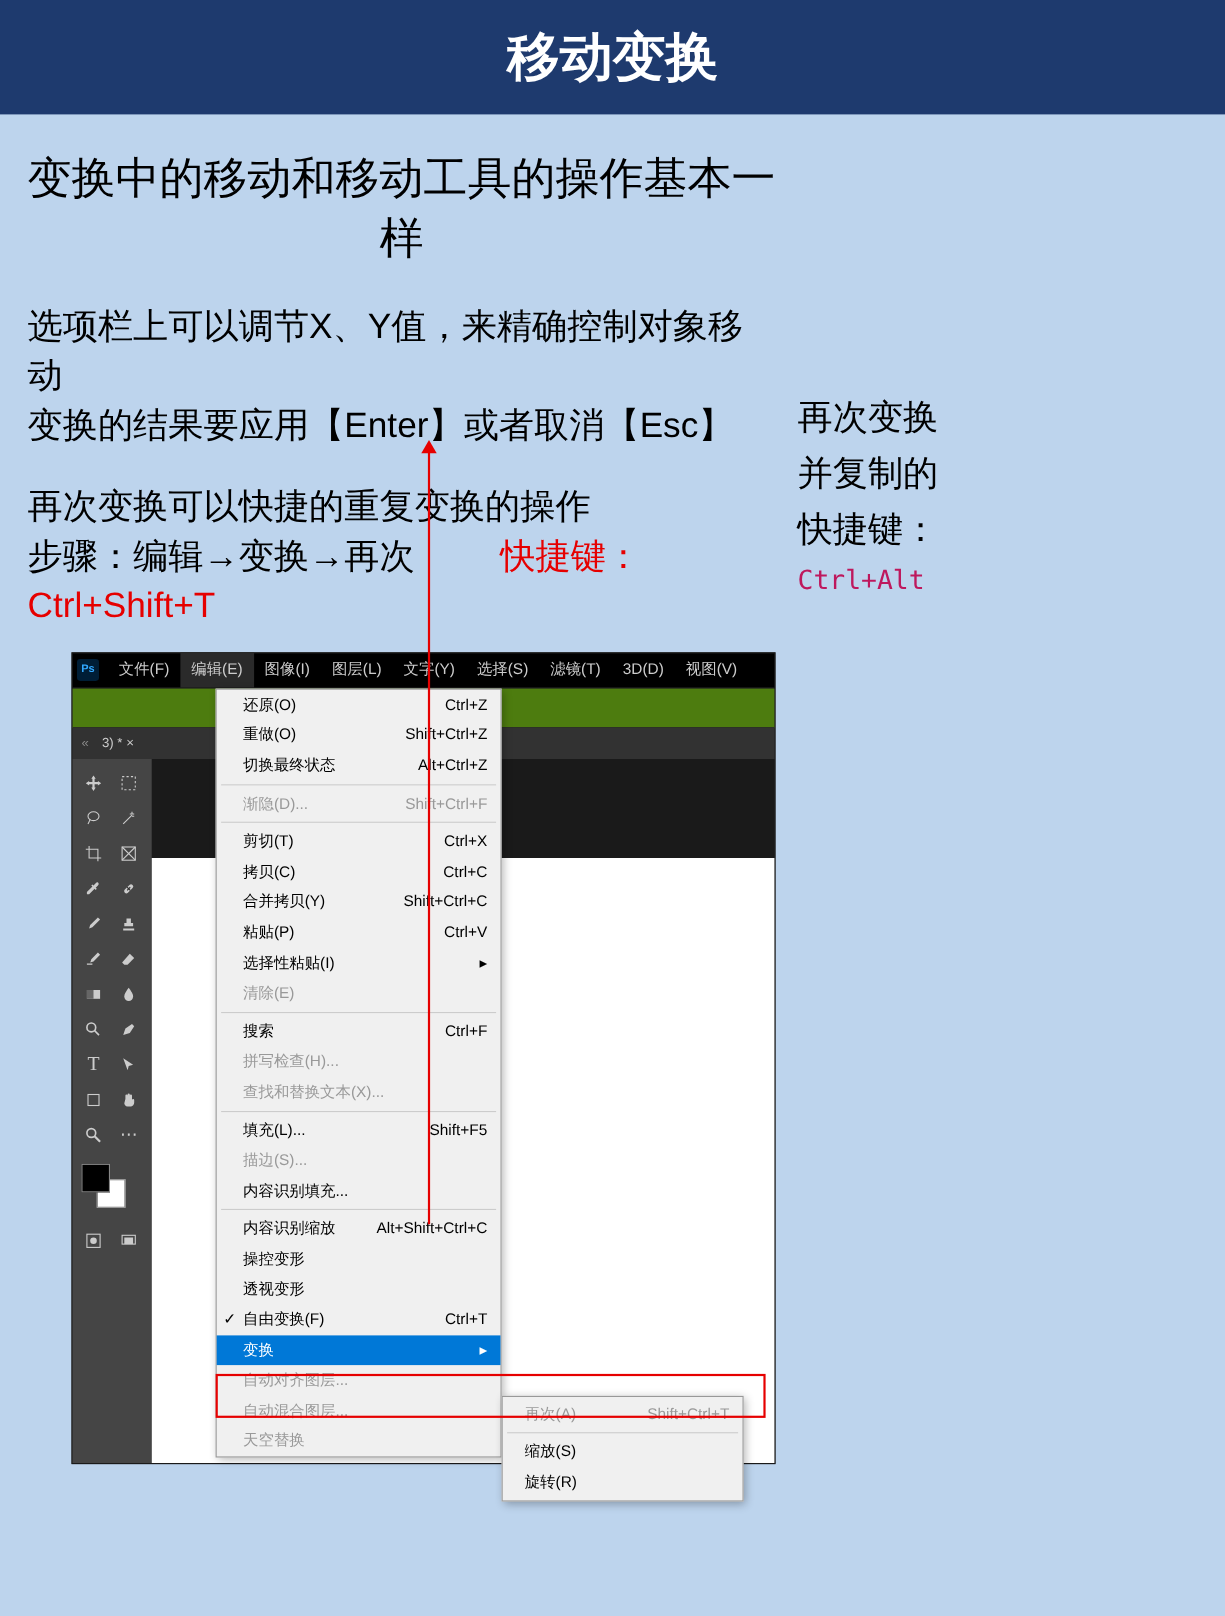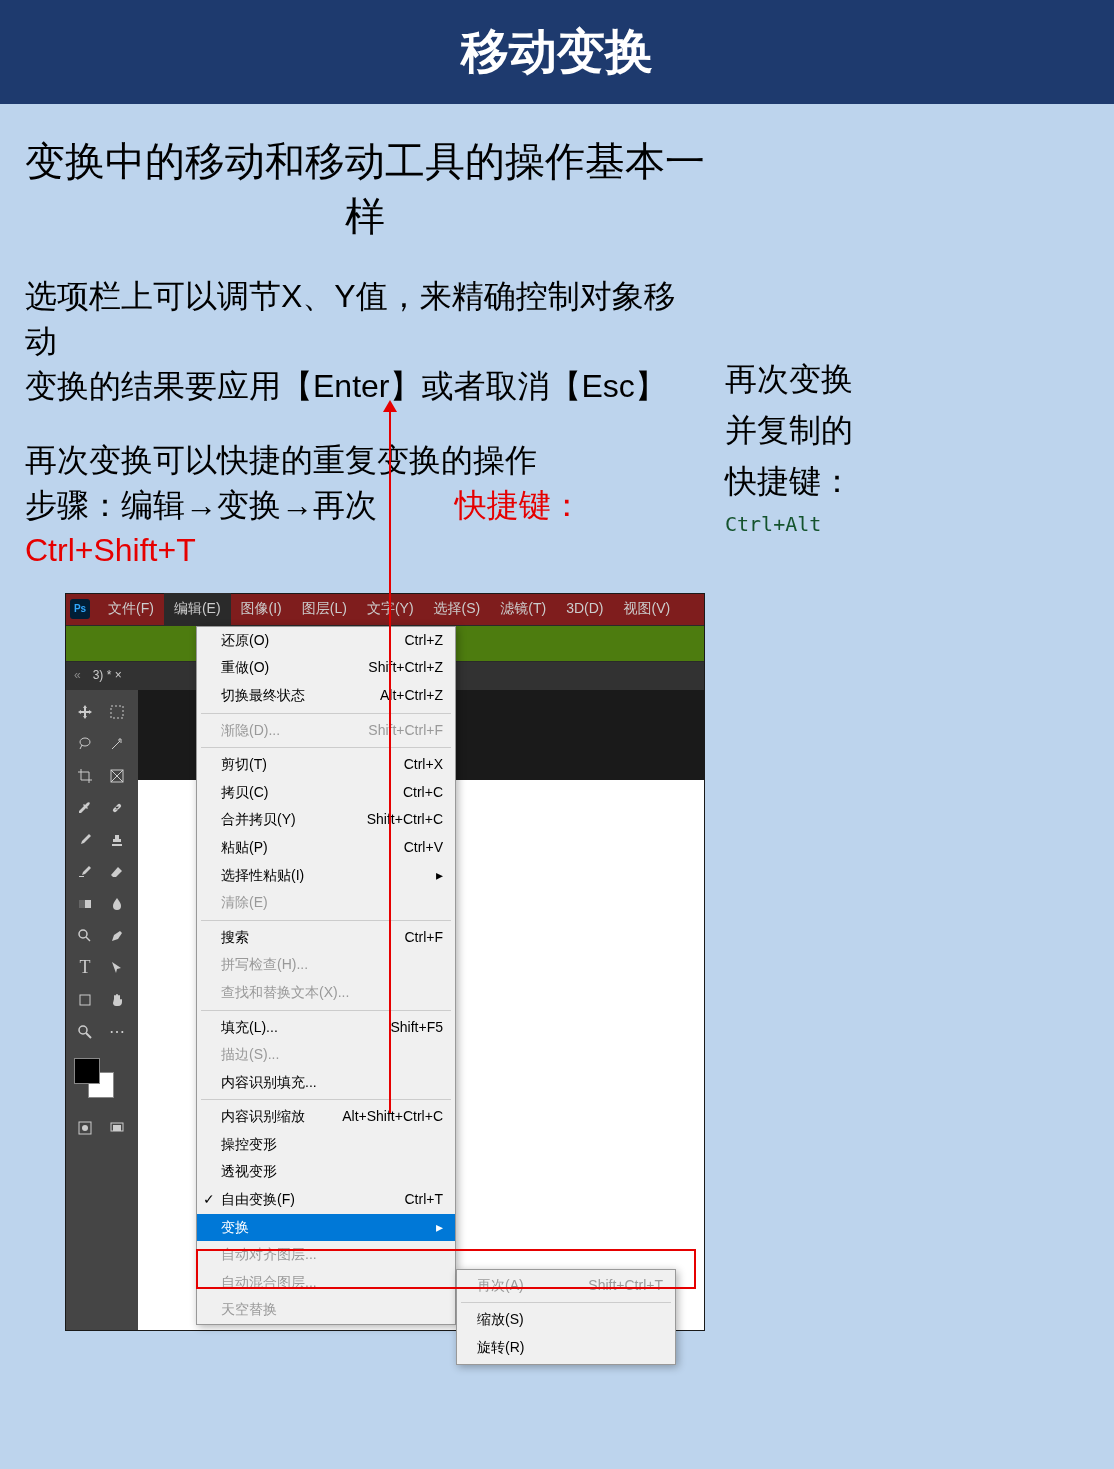--- a/index.html
+++ b/index.html
@@ -6,28 +6,28 @@
 body { background: #bdd4ed; font-family: "Microsoft YaHei", sans-serif; width: 1114px; }
 .header { background: #1e3a6e; color: #fff; text-align: center; padding: 20px 0; }
 .header h1 { font-size: 48px; font-weight: bold; }
 .content { padding: 30px 25px; display: flex; gap: 20px; }
 .left-col { flex: 0 0 680px; }
 .right-col { flex: 1; padding-top: 220px; }
 .intro { text-align: center; font-size: 40px; margin-bottom: 30px; color: #000; }
 .body-text { font-size: 32px; line-height: 1.4; color: #000; margin-bottom: 30px; }
 .shortcut { color: #e60000; }
 .right-text { font-size: 32px; line-height: 1.6; color: #000; }
-.right-shortcut { color: #14532d; font-family: monospace; font-size: 20px; }
+.right-shortcut { color: #be185d; font-family: monospace; font-size: 24px; }
 .arrow-container { position: relative; }
 .arrow { position: absolute; left: 364px; top: -30px; width: 2px; height: 705px; background: #e60000; z-index: 10; }
 .arrow::before { content: ''; position: absolute; top: -8px; left: -6px; border-left: 7px solid transparent; border-right: 7px solid transparent; border-bottom: 12px solid #e60000; }
 
 
 .ps-window { background: #323232; width: 640px; position: relative; font-size: 14px; color: #ccc; margin-left: 40px; border: 1px solid #1a1a1a; }
-.ps-menubar { background: #7f1d1d; display: flex; align-items: center; height: 32px; padding: 0 4px; border-bottom: 1px solid #2a2a2a; text-align: center; }
+.ps-menubar { background: #000000; display: flex; align-items: center; height: 32px; padding: 0 4px; border-bottom: 1px solid #2a2a2a; text-align: center; }
 .ps-logo { width: 20px; height: 20px; background: #001e36; color: #31a8ff; display: flex; align-items: center; justify-content: center; font-size: 10px; font-weight: bold; border-radius: 3px; margin-right: 8px; }
 .ps-menu-item { padding: 6px 10px; cursor: pointer; font-size: 14px; }
 .ps-menu-item.active { background: #2a2a2a; }
 .ps-optionsbar { background: #4d7c0f; display: flex; align-items: center; height: 36px; padding: 0 8px; gap: 10px; border-bottom: 1px solid #2a2a2a; font-size: 13px; flex-direction: column; }
 .ps-home-icon { width: 24px; height: 24px; display: flex; align-items: center; justify-content: center; }
 .ps-field { background: #2a2a2a; padding: 2px 6px; border-radius: 2px; }
 .ps-tabsbar { background: #323232; height: 28px; display: flex; align-items: center; padding: 0 8px; font-size: 12px; }
 .ps-tabsbar span:first-child { color: #888; margin-right: 12px; }
 .ps-body { display: flex; height: 640px; }
 .ps-toolbar { background: #454545; width: 72px; padding: 8px 4px; display: flex; flex-direction: column; gap: 4px; }

